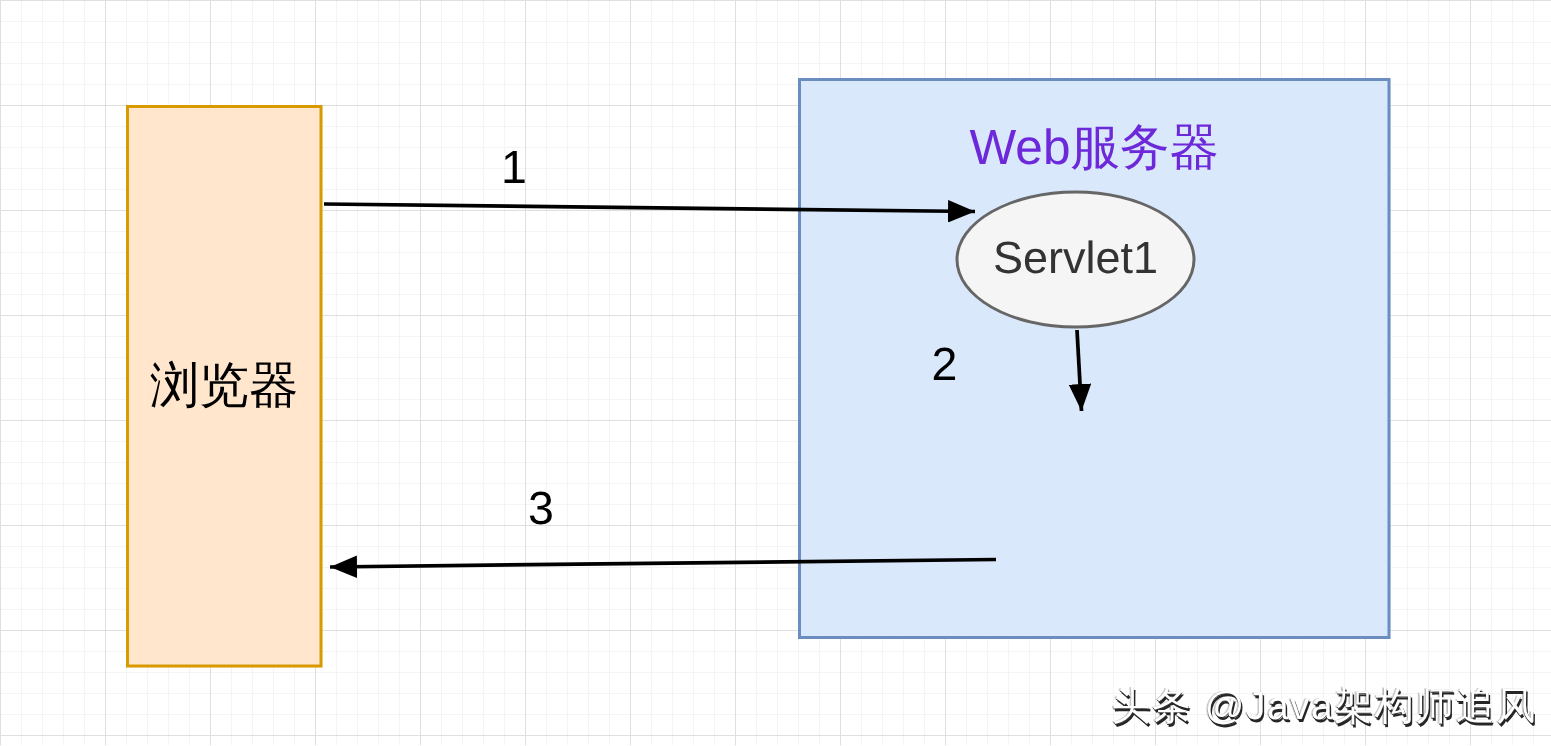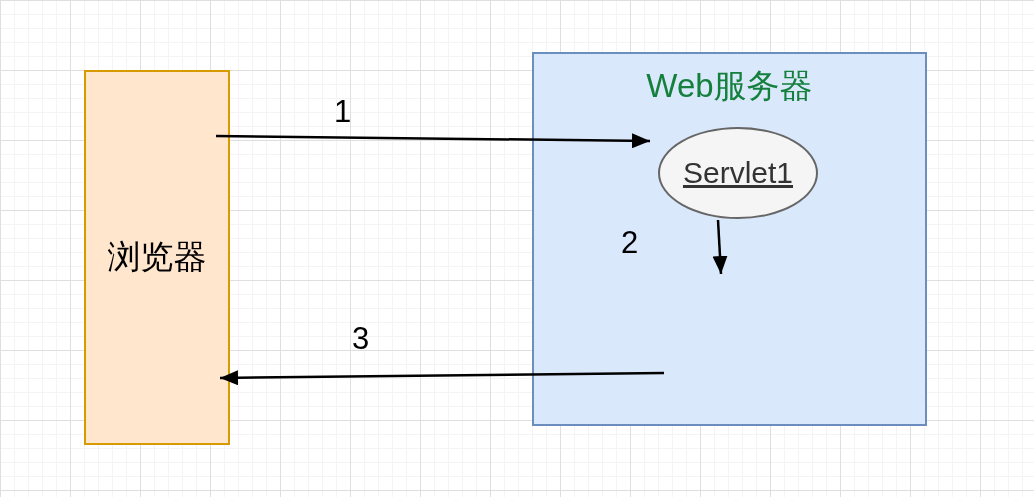--- a/index.html
+++ b/index.html
@@ -16,54 +16,53 @@
       linear-gradient(to right,  #dfdfdf 1px, transparent 1px),
       linear-gradient(to bottom, #dfdfdf 1px, transparent 1px),
       linear-gradient(to right,  #f4f4f4 1px, transparent 1px),
       linear-gradient(to bottom, #f4f4f4 1px, transparent 1px);
     background-size: 70px 70px, 70px 70px, 14px 14px, 14px 14px;
   }
 
   .node-browser {
     position: absolute;
     left: 84px; top: 70px;
-    width: 146px; height: 375px;
+    width: 131px; height: 375px;
     background: #FFE6CC;
     border: 2px solid #D79B00;
     display: flex; align-items: center; justify-content: center;
     font-size: 33px; color: #000000;
   }
 
   .node-server {
     position: absolute;
     left: 532px; top: 52px;
     width: 395px; height: 374px;
     background: #DAE8FC;
     border: 2px solid #6C8EBF;
   }
   .server-title {
-    margin-top: 10px;
+    margin-top: 22px;
     text-align: center;
     font-size: 33px;
-    color: #15803d;
+    color: #6d28d9;
   }
 
   .ellipse {
     position: absolute;
     border-radius: 50%;
     display: flex; align-items: center; justify-content: center;
     font-size: 30px;
   }
   .servlet1 {
-    left: 658px; top: 127px;
+    left: 637px; top: 127px;
     width: 160px; height: 92px;
     background: #F5F5F5;
     border: 2px solid #666666;
     color: #333333;
-    text-decoration: underline;
   }
   .servlet2 {
     left: 637px; top: 277px;
     width: 177px; height: 107px;
     background: #FFFFFF;
     border: 2px solid #000000;
     color: #000000;
   }
 
   .arrows-layer {
@@ -118,14 +117,15 @@
     </defs>
     <path d="M216,136 L650,141" stroke="#000000" stroke-width="2.5" fill="none" marker-end="url(#ah)"></path>
     <path d="M718,220 L721,274" stroke="#000000" stroke-width="2.5" fill="none" marker-end="url(#ah)"></path>
     <path d="M664,373 L220,378" stroke="#000000" stroke-width="2.5" fill="none" marker-end="url(#ah)"></path>
   </svg>
 
   <div class="num num-1">1</div>
   <div class="num num-2">2</div>
   <div class="num num-3">3</div>
 
+  <div class="watermark">头条 @Java架构师追风</div>
 
 </div>
 
 </body></html>

